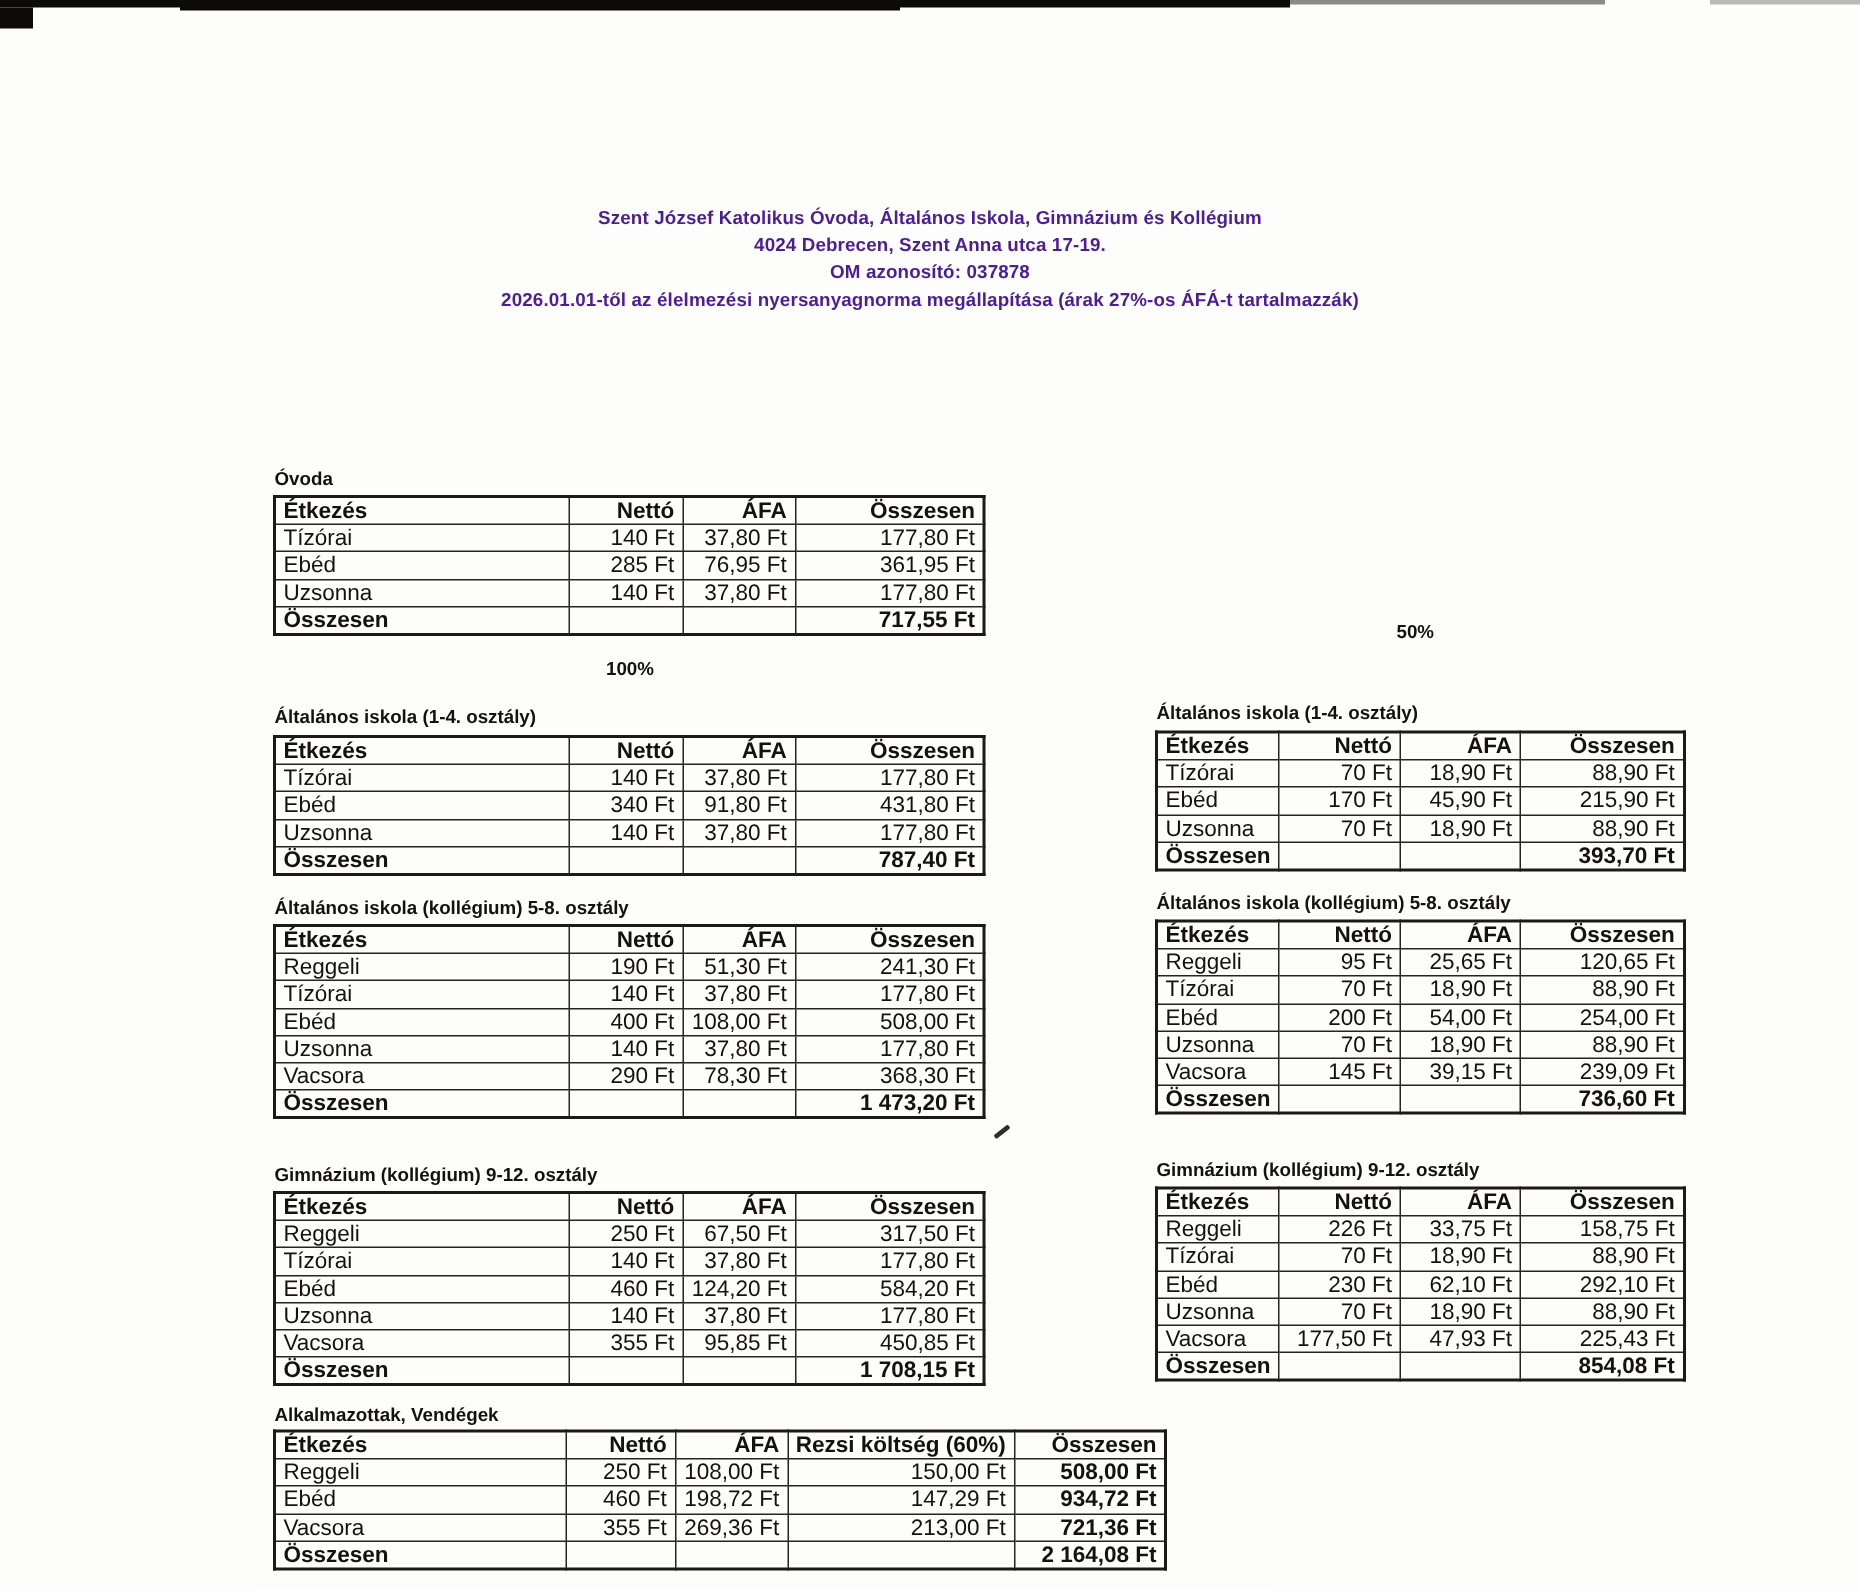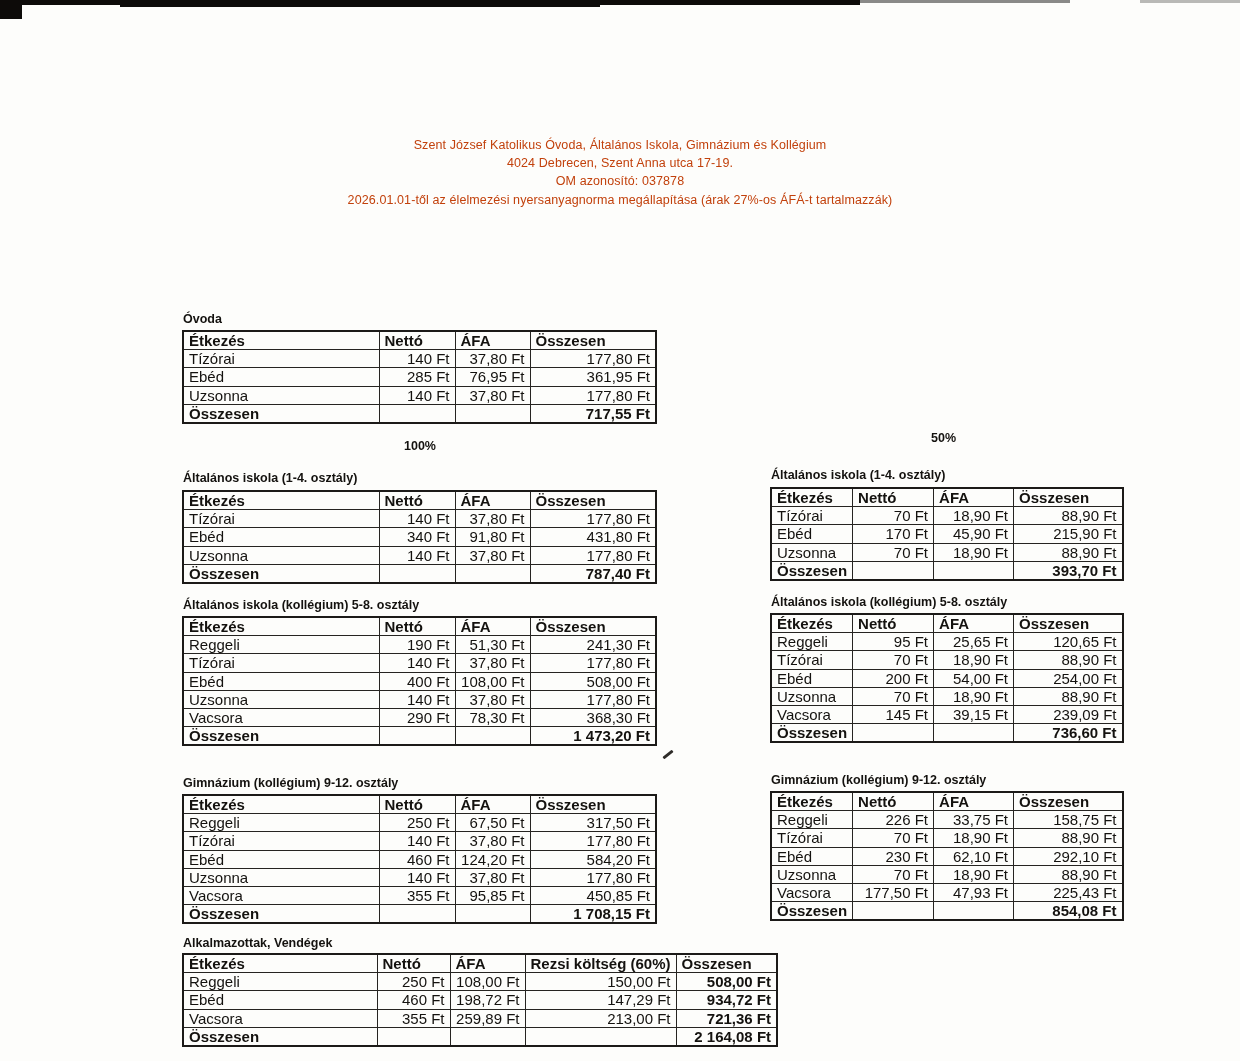--- a/index.html
+++ b/index.html
@@ -10,22 +10,22 @@
     color:#1a1a1a;
   }
   .page{position:absolute;inset:0;background:#fdfdfb;}
   
   .artifact{position:absolute;background:#0d0b09;}
   .artifact.gray{background:#8a8a88;}
   .artifact.lightgray{background:#b9b9b6;}
   
   .doc-header{
     position:absolute;top:136px;left:0;width:100%;
-    text-align:center;font-weight:normal;font-size:12.5px;line-height:18.2px;
-    color:#c2410c;letter-spacing:.1px;
+    text-align:center;font-weight:bold;font-size:12.5px;line-height:18.2px;
+    color:#4c1d95;letter-spacing:.1px;
   }
   
   .tbl-title{
     position:absolute;font-weight:bold;font-size:12.5px;color:#14120f;
     white-space:nowrap;
   }
   
   .pct-label{position:absolute;font-weight:bold;font-size:12.5px;color:#14120f;}
   
   .tblwrap{position:absolute;}
@@ -33,21 +33,21 @@
     border-collapse:collapse;table-layout:fixed;
     border:2px solid #1c1a18;font-size:15px;color:#14120f;
   }
   table.doc-table th, table.doc-table td{
     border:1px solid #262421;
     padding:0 5px;height:17.2px;line-height:17px;
     overflow:hidden;white-space:nowrap;
   }
   table.doc-table th{font-weight:bold;}
   .col-label{text-align:left;}
-  th.col-num{text-align:left;}
+  th.col-num{text-align:right;}
   td.col-num{text-align:right;}
   tr.total-row td.col-label{font-weight:bold;}
   tr.total-row td:last-child{font-weight:bold;}
   .bold-last td:last-child{font-weight:bold;}
   
   .pen-mark{
     position:absolute;left:662px;top:753px;width:12px;height:3px;
     background:#2f2c29;transform:rotate(-38deg);border-radius:1px;
   }
 </style>
@@ -109,21 +109,21 @@
             <td class="col-label">Összesen</td>
             <td class="col-num"></td>
             <td class="col-num"></td>
             <td class="col-num">717,55 Ft</td>
           </tr>
         </tbody>
       </table>
     </div>
 
   <div class="pct-label" style="left:404px;top:439px;">100%</div>
-  <div class="pct-label" style="left:931px;top:431px;">50%</div>
+  <div class="pct-label" style="left:931px;top:414px;">50%</div>
 
   <div class="tbl-title" style="left:183px;top:471px;">Általános iskola (1-4. osztály)</div>
   <div class="tblwrap" style="left:182px;top:490px;">
       <table class="doc-table">
         <colgroup>
           <col style="width: 196px;">
           <col style="width: 76px;">
           <col style="width: 75px;">
           <col style="width: 126px;">
         </colgroup>
@@ -474,21 +474,21 @@
           <tr>
             <td class="col-label">Ebéd</td>
             <td class="col-num">460 Ft</td>
             <td class="col-num">198,72 Ft</td>
             <td class="col-num">147,29 Ft</td>
             <td class="col-num">934,72 Ft</td>
           </tr>
           <tr>
             <td class="col-label">Vacsora</td>
             <td class="col-num">355 Ft</td>
-            <td class="col-num">259,89 Ft</td>
+            <td class="col-num">269,36 Ft</td>
             <td class="col-num">213,00 Ft</td>
             <td class="col-num">721,36 Ft</td>
           </tr>
           <tr class="total-row">
             <td class="col-label">Összesen</td>
             <td class="col-num"></td>
             <td class="col-num"></td>
             <td class="col-num"></td>
             <td class="col-num">2 164,08 Ft</td>
           </tr>

